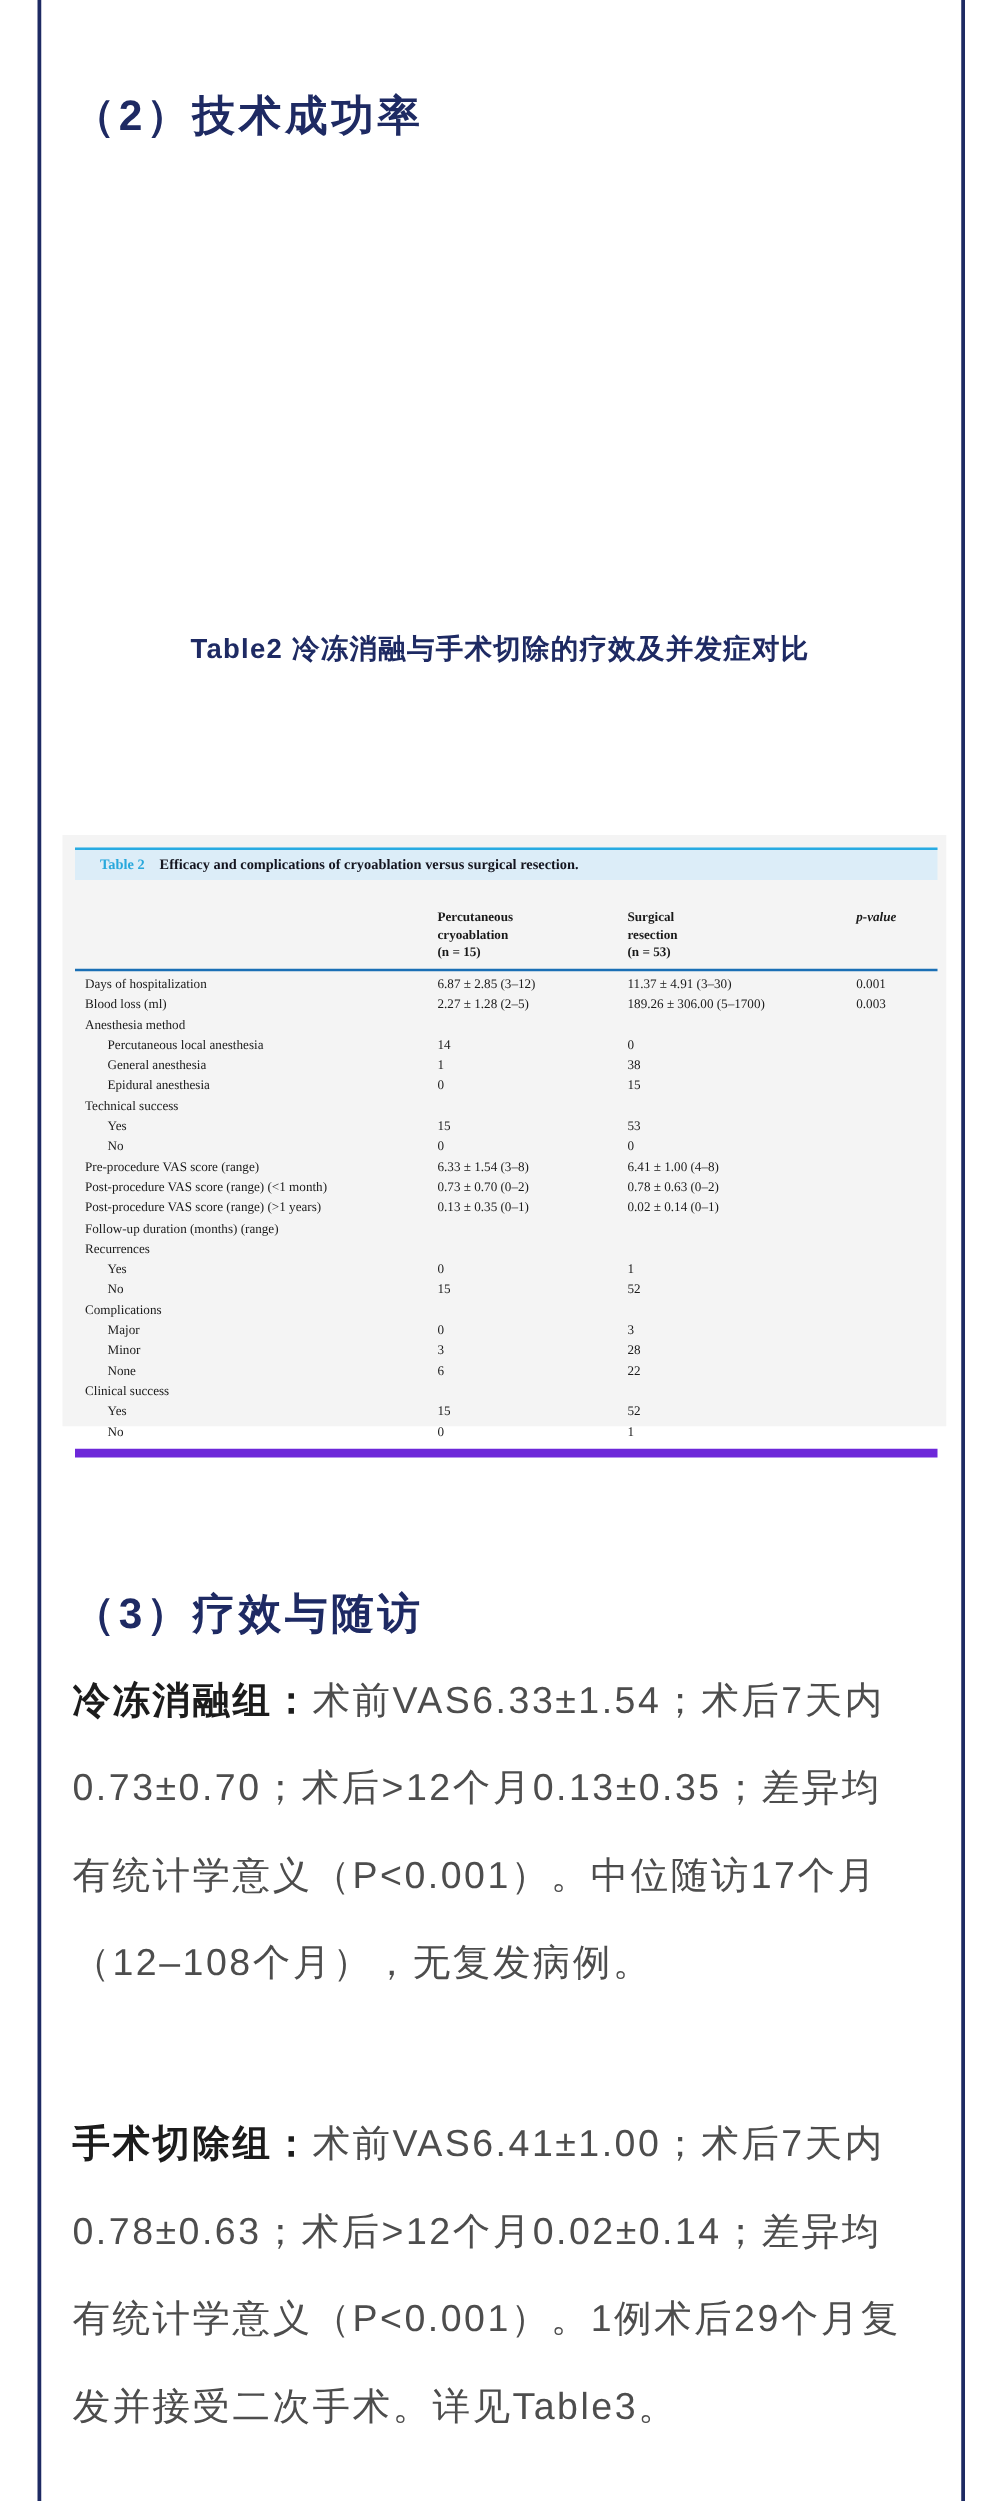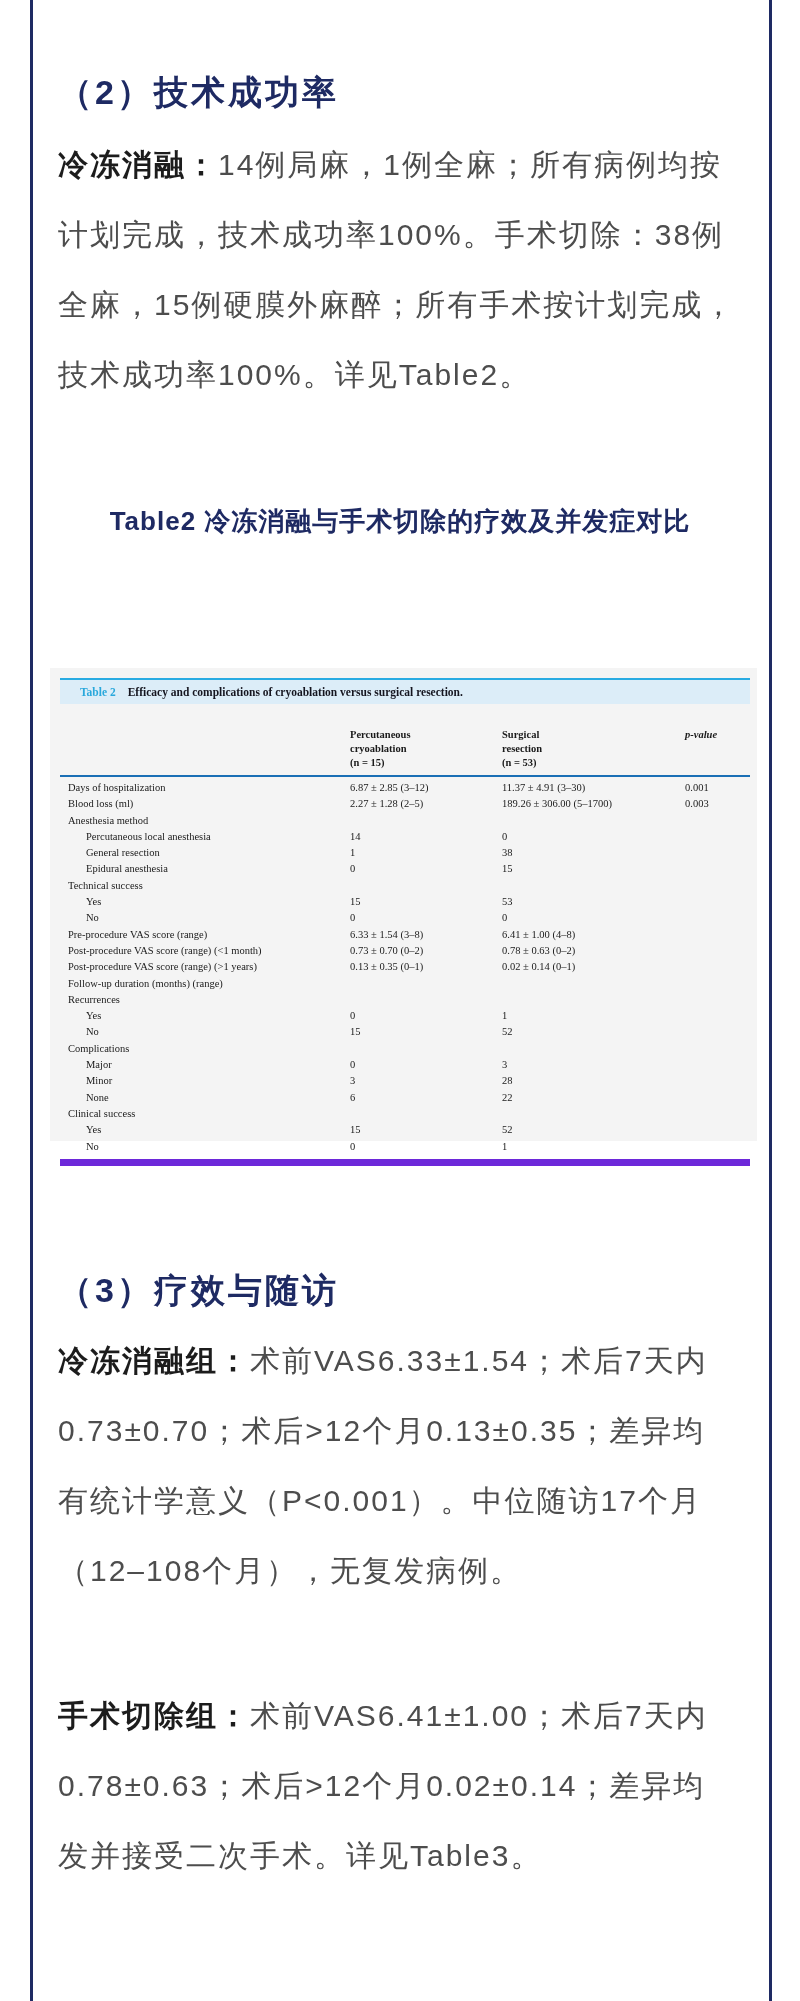--- a/index.html
+++ b/index.html
@@ -16,21 +16,21 @@
 
   .para{position:absolute;left:58px;width:690px;}
   #para-1{top:130px;}
   #para-2{top:1326px;}
   #para-3{top:1681px;}
   .para .line{height:70px;line-height:70px;font-size:30px;color:#4d4d4d;
               letter-spacing:2px;white-space:nowrap;}
   .para .lead{font-weight:700;color:#1c1c1c;}
 
   .tbl-caption-cn{position:absolute;left:40px;top:504px;width:720px;text-align:center;
-                  font-size:26px;font-weight:700;color:#1e2a63;letter-spacing:1px;}
+                  font-size:22px;font-weight:700;color:#1e2a63;letter-spacing:1px;}
 
   .tbl-panel{position:absolute;left:50px;top:668px;width:707px;height:473px;background:#f4f4f4;}
   .tbl{margin:10px 0 0 10px;width:690px;font-family:"Liberation Serif",serif;color:#1a1a1a;}
   .tbl-band{border-top:2px solid #29abe2;background:#dcedf8;height:26px;
             display:flex;align-items:center;padding-left:20px;box-sizing:border-box;
             font-size:11.5px;font-weight:700;}
   .tbl-band .lbl{color:#29a8dc;margin-right:12px;white-space:nowrap;}
   .tbl-band .ttl{color:#15151f;white-space:nowrap;}
   .tbl-head{display:grid;grid-template-columns:290px 152px 183px 65px;
             padding:24px 0 5px 0;border-bottom:2px solid #1a6fb5;}
@@ -46,26 +46,20 @@
 </style>
 </head>
 <body>
 
 <div class="page">
   <div class="vline left"></div>
   <div class="vline right"></div>
 
   <div class="sec-heading" id="heading-2">（2）技术成功率</div>
 
-  <div class="para" id="para-1">
-      <div class="line"><span class="lead">冷冻消融：</span>14例局麻，1例全麻；所有病例均按</div>
-      <div class="line">计划完成，技术成功率100%。手术切除：38例</div>
-      <div class="line">全麻，15例硬膜外麻醉；所有手术按计划完成，</div>
-      <div class="line">技术成功率100%。详见Table2。</div>
-    </div>
 
   <div class="tbl-caption-cn">Table2 冷冻消融与手术切除的疗效及并发症对比</div>
 
   <div class="tbl-panel">
     <div class="tbl">
       <div class="tbl-band">
         <span class="lbl">Table 2</span>
         <span class="ttl">Efficacy and complications of cryoablation versus surgical resection.</span>
       </div>
       <div class="tbl-head">
@@ -105,21 +99,21 @@
             <div class="c2"></div>
             <div class="p"></div>
           </div>
           <div class="row indent">
             <div class="label">Percutaneous local anesthesia</div>
             <div class="c1">14</div>
             <div class="c2">0</div>
             <div class="p"></div>
           </div>
           <div class="row indent">
-            <div class="label">General resection</div>
+            <div class="label">General anesthesia</div>
             <div class="c1">1</div>
             <div class="c2">38</div>
             <div class="p"></div>
           </div>
           <div class="row indent">
             <div class="label">Epidural anesthesia</div>
             <div class="c1">0</div>
             <div class="c2">15</div>
             <div class="p"></div>
           </div>
@@ -234,15 +228,16 @@
   <div class="para" id="para-2">
       <div class="line"><span class="lead">冷冻消融组：</span>术前VAS6.33±1.54；术后7天内</div>
       <div class="line">0.73±0.70；术后&gt;12个月0.13±0.35；差异均</div>
       <div class="line">有统计学意义（P&lt;0.001）。中位随访17个月</div>
       <div class="line">（12–108个月），无复发病例。</div>
     </div>
 
   <div class="para" id="para-3">
       <div class="line"><span class="lead">手术切除组：</span>术前VAS6.41±1.00；术后7天内</div>
       <div class="line">0.78±0.63；术后&gt;12个月0.02±0.14；差异均</div>
+      <div class="line">有统计学意义（P&lt;0.001）。1例术后29个月复</div>
       <div class="line">发并接受二次手术。详见Table3。</div>
     </div>
 </div>
 
 </body></html>

